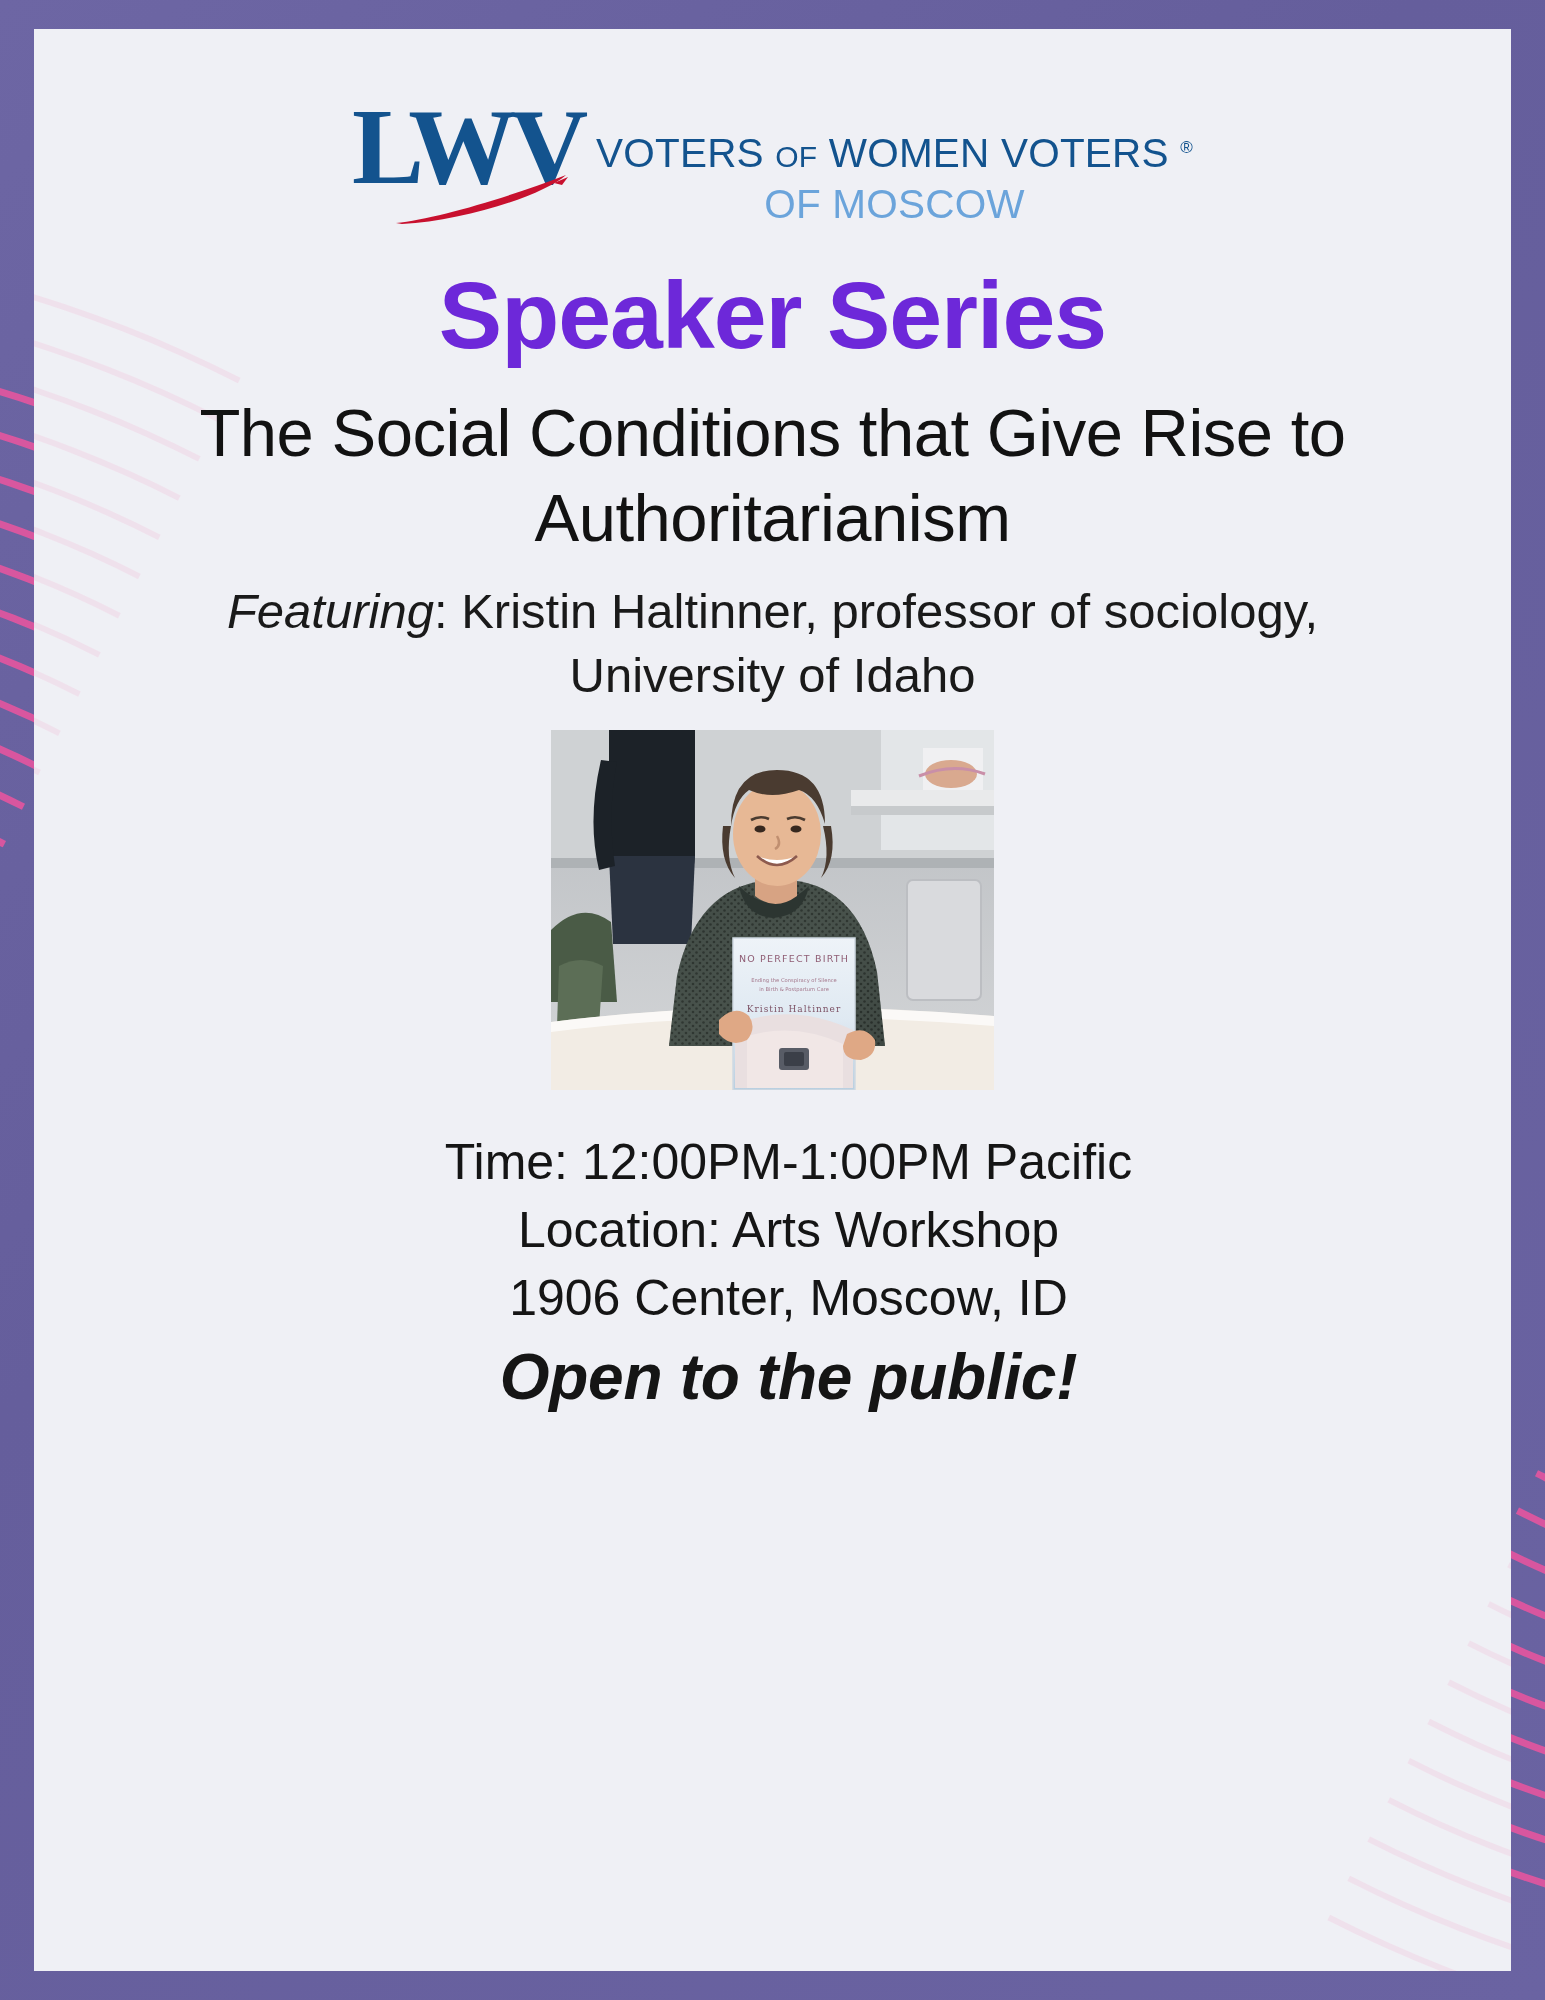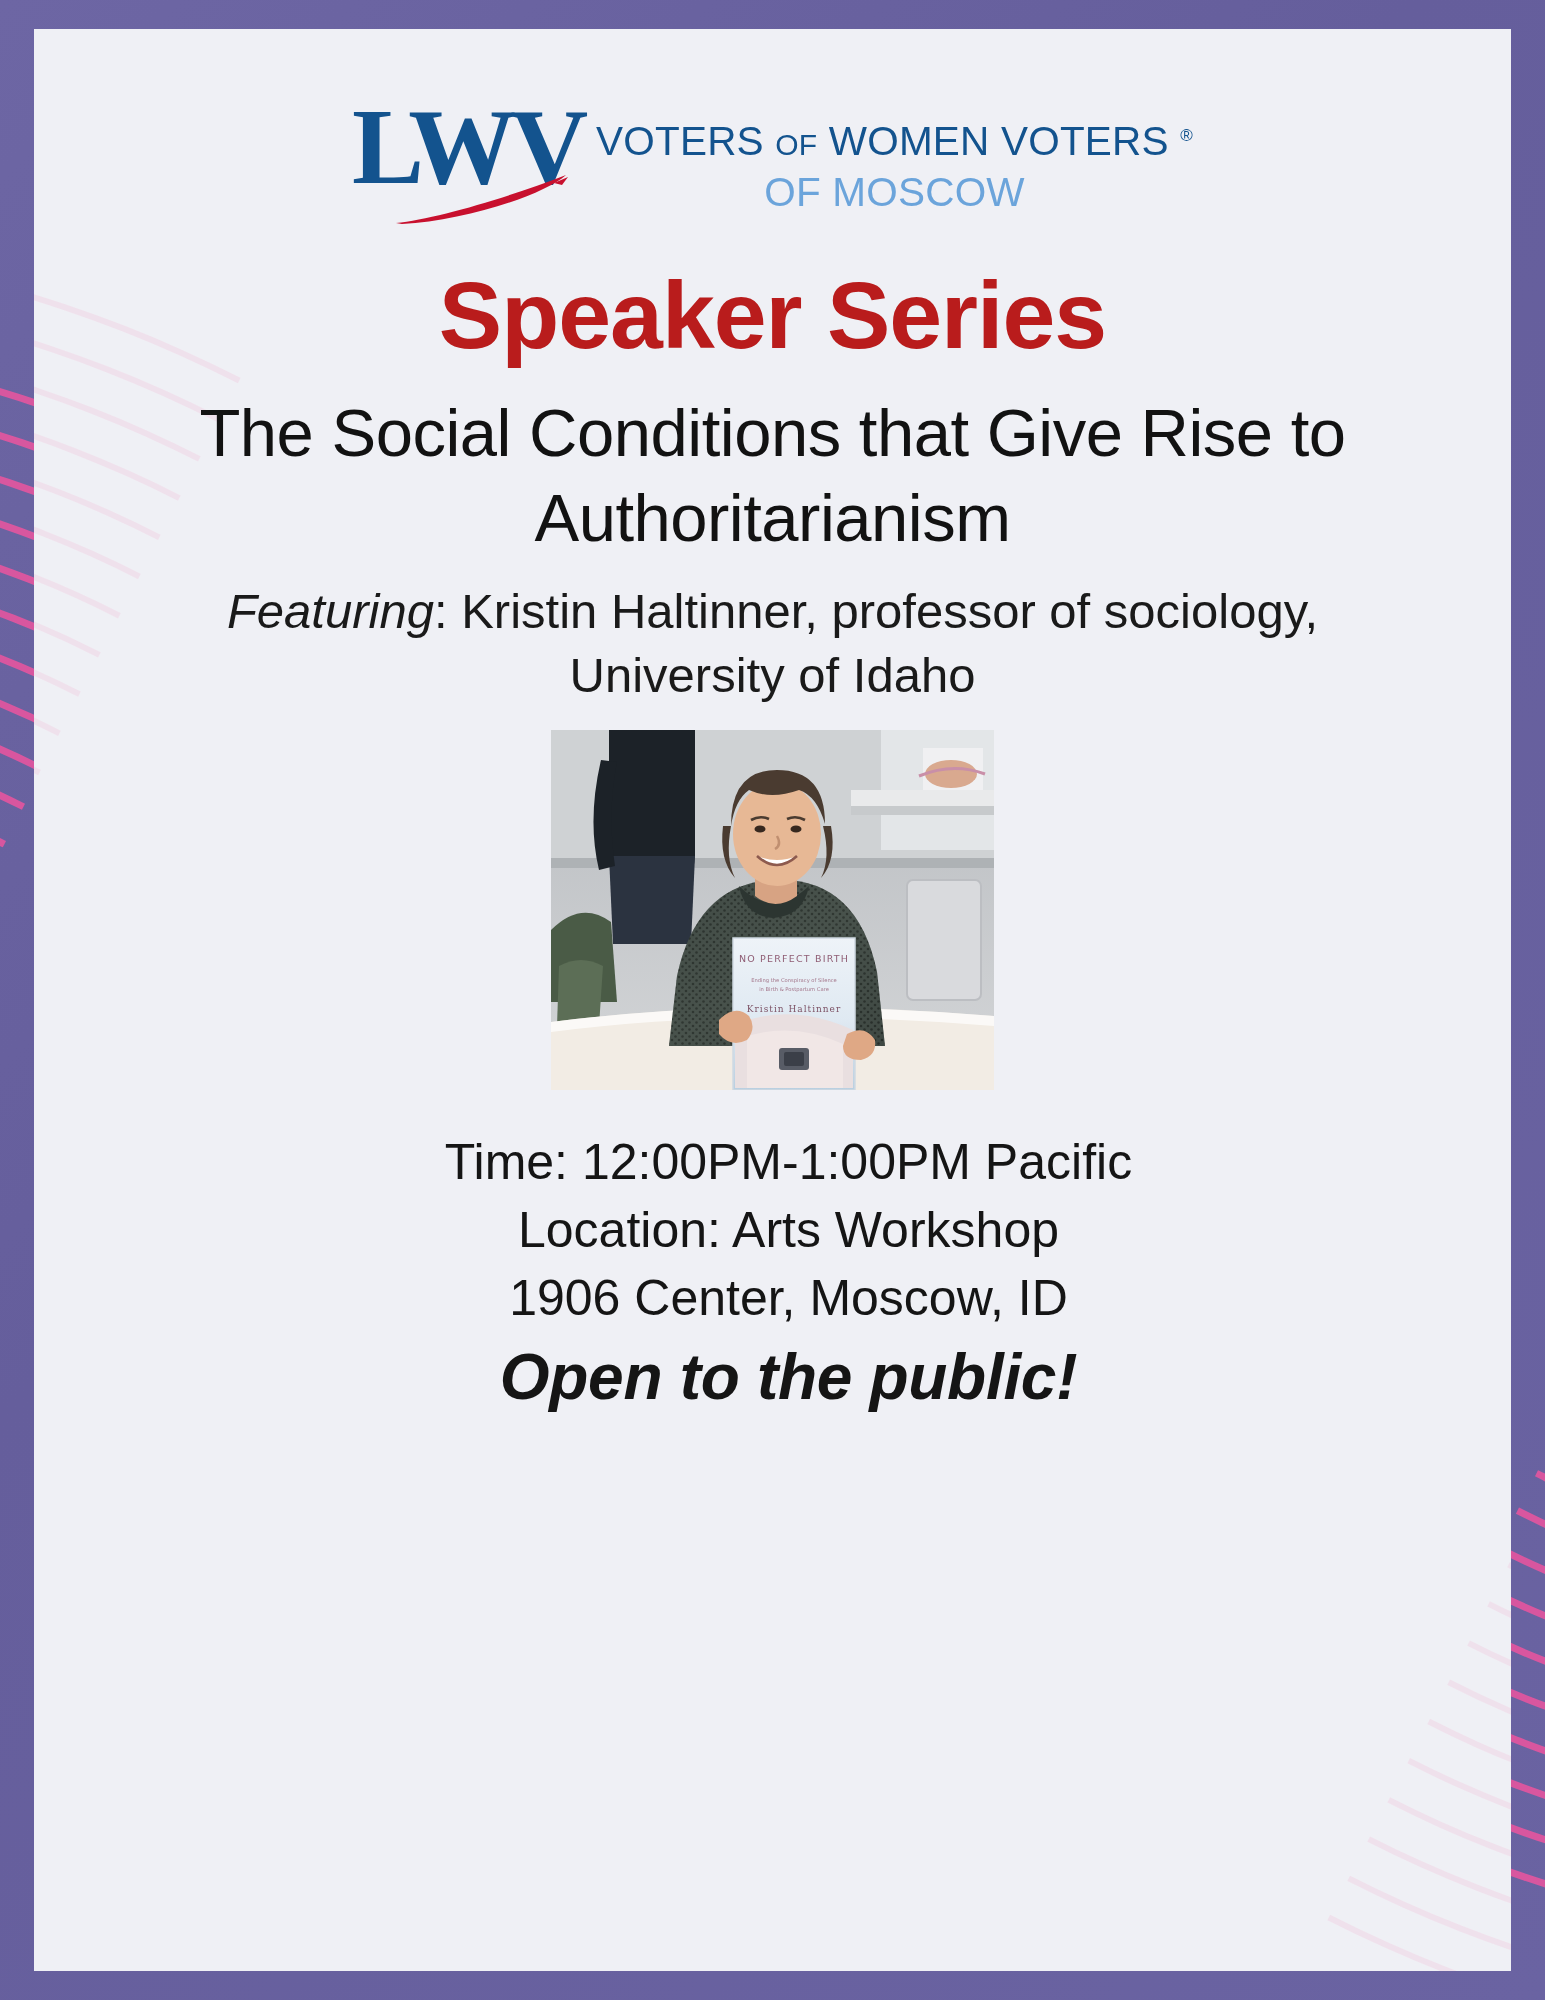--- a/index.html
+++ b/index.html
@@ -65,21 +65,21 @@
   .content{
     position:relative;
     z-index:4;
     width:100%; height:100%;
     display:flex; flex-direction:column; align-items:center;
     padding-top:64px;
   }
 
   
   .logo-row{
-    display:flex; align-items:center; justify-content:center;
+    display:flex; align-items:flex-end; justify-content:center;
     gap:44px;
     width:100%;
   }
   .lwv-mark{
     position:relative;
     width:200px; height:135px;
     flex:0 0 auto;
   }
   .lwv-mark .lwv-text{
     font-family:"Liberation Serif", serif;
@@ -118,21 +118,21 @@
     letter-spacing:.2px;
   }
 
   
   .headline{
     margin-top:34px;
     text-align:right;
     font-weight:bold;
     font-size:95px;
     line-height:1.13;
-    color:#b91c1c;
+    color:#6d28d9;
     letter-spacing:-1px;
   }
   .headline .l2{ display:block; }
 
   .subtitle{
     margin-top:22px;
     text-align:center;
     font-size:67px;
     line-height:1.26;
     color:#121212;

